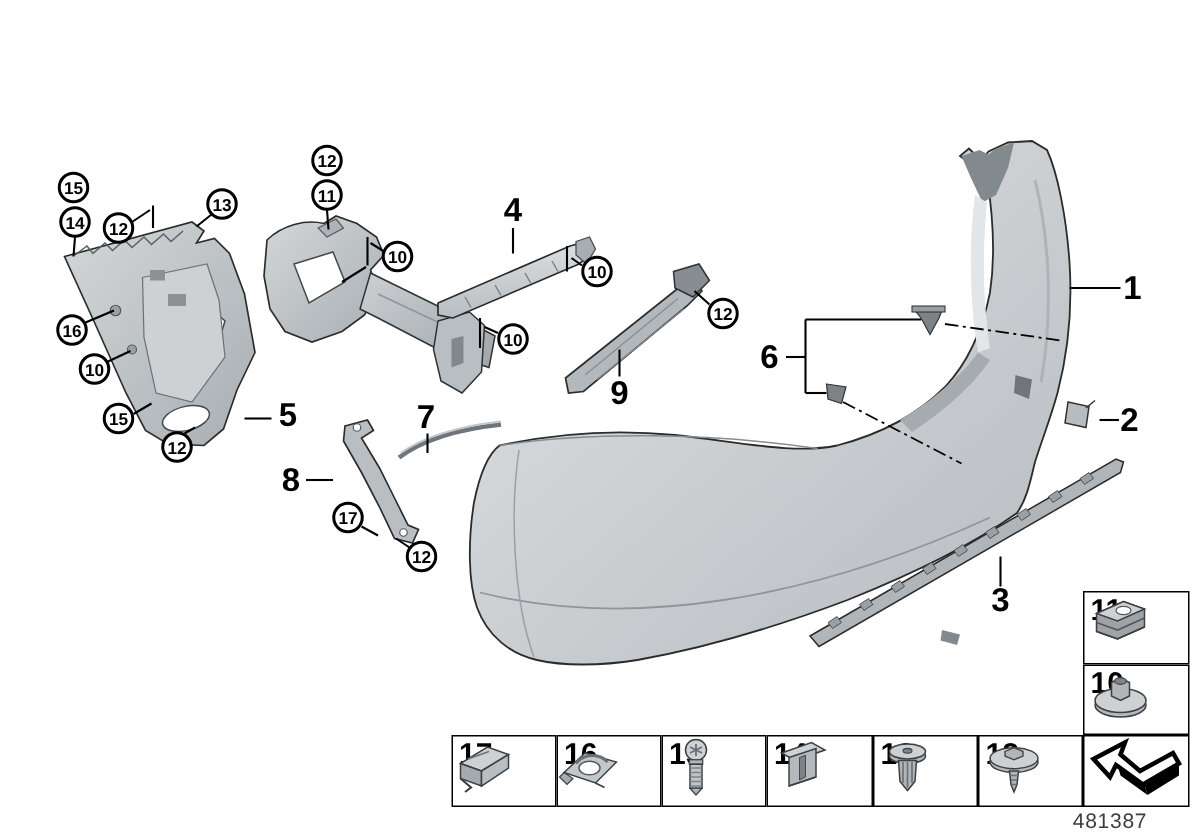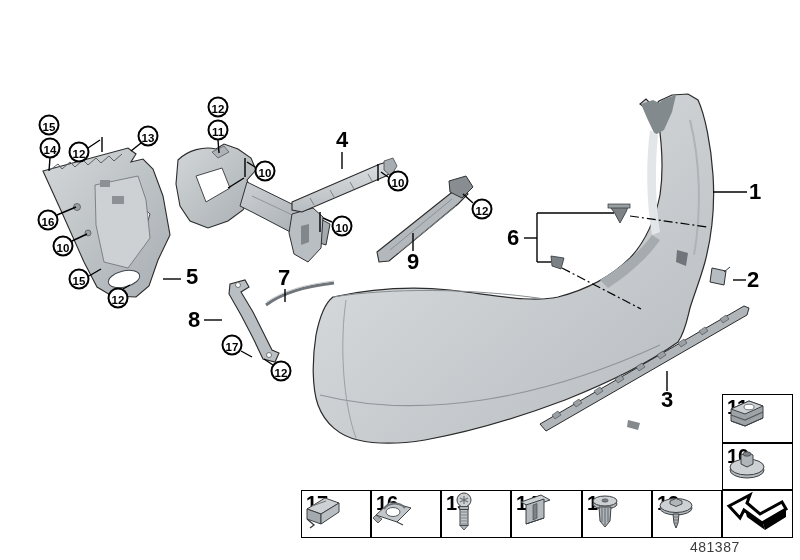--- a/index.html
+++ b/index.html
@@ -19,21 +19,21 @@
     transform:translate(-50%,-50%);cursor:pointer;line-height:1;
   }
   .legend-cell{
     position:absolute;background:#fff;border:1.5px solid #000;box-sizing:border-box;
   }
   .legend-cell .num{
     position:absolute;left:4px;top:2px;font-weight:bold;font-size:20px;color:#000;line-height:1;
   }
   .legend-cell svg{position:absolute;right:1px;bottom:2px;}
   .doc-number{
-    position:absolute;top:539px;left:690px;width:100px;text-align:left;
+    position:absolute;top:539px;left:690px;width:100px;text-align:center;
     font-size:14px;color:#3c3c3c;letter-spacing:.5px;
   }
 </style>
 </head>
 <body>
 
 <div class="stage">
 
   <svg width="800" height="560" viewBox="0 0 800 560">
     <defs>

